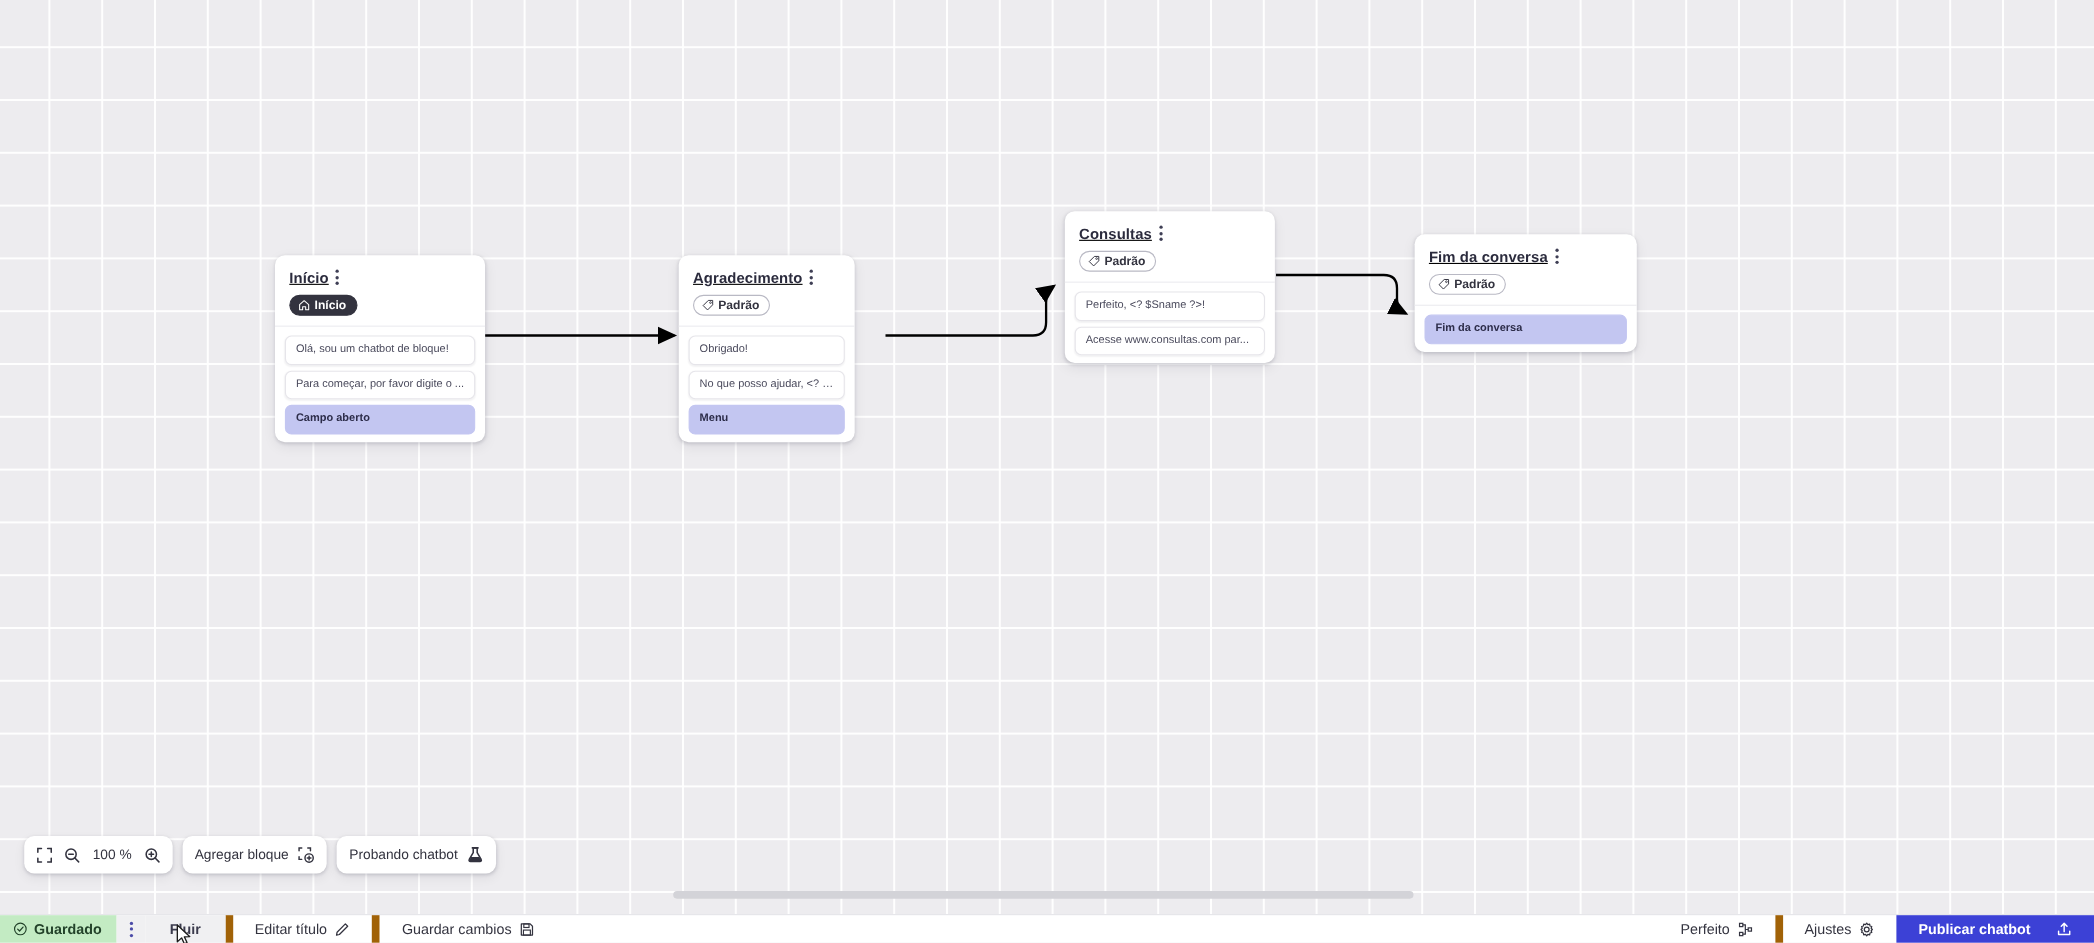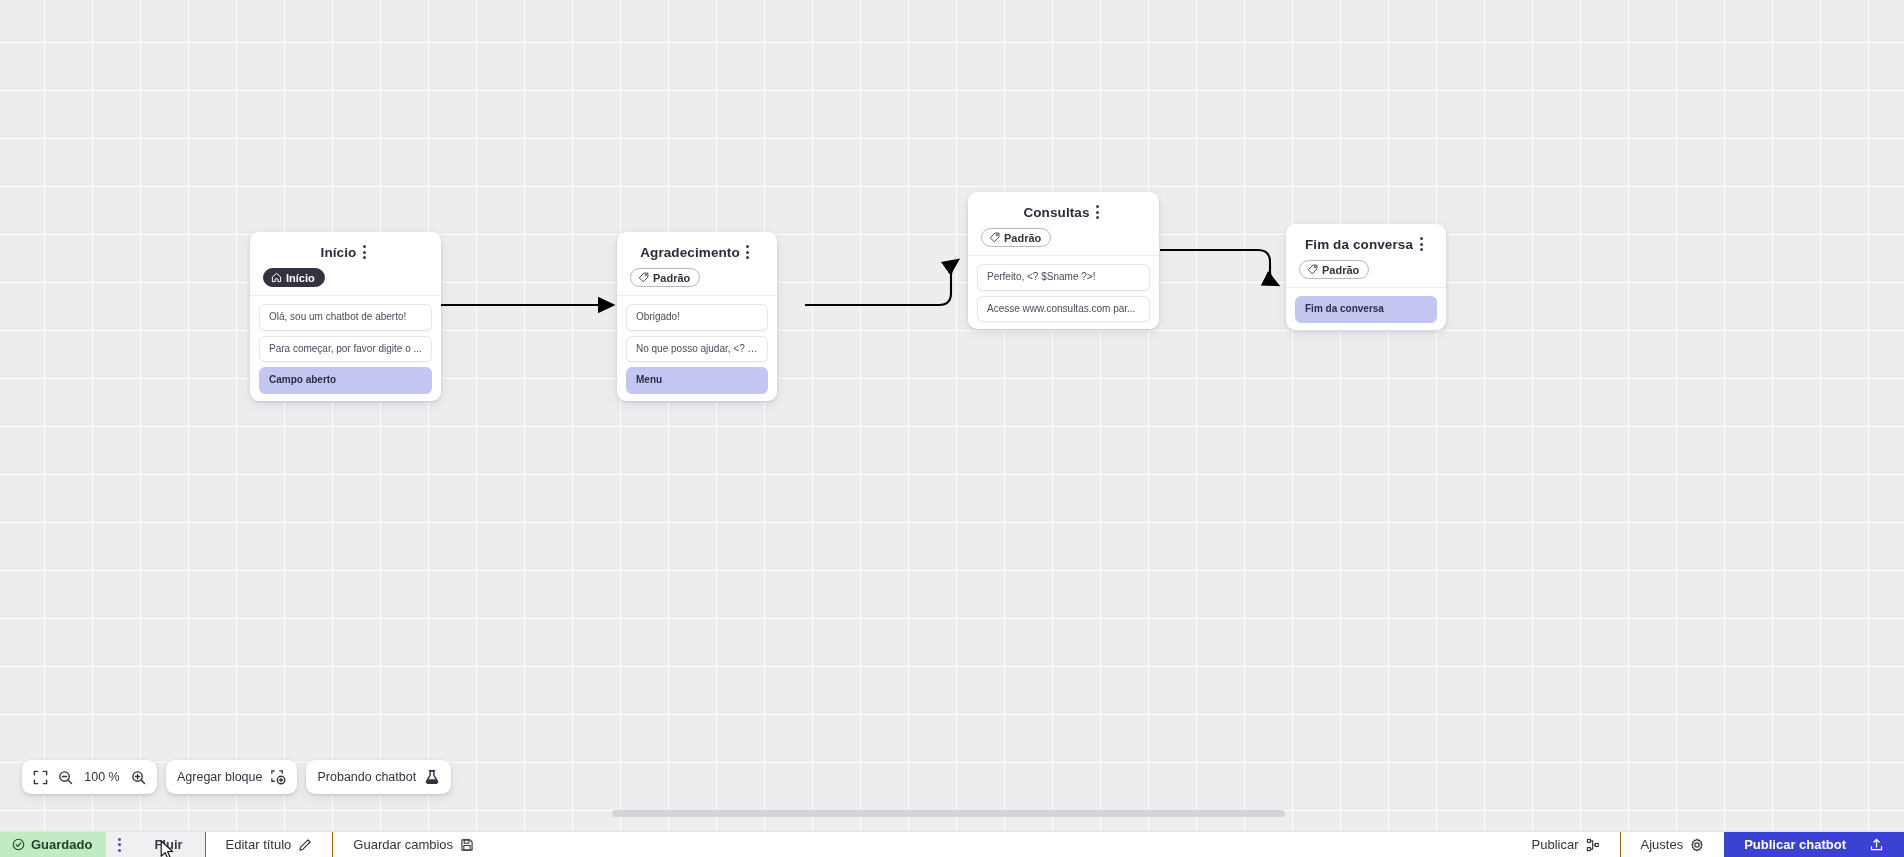--- a/index.html
+++ b/index.html
@@ -29,22 +29,23 @@
     position: absolute;
     background: #ffffff;
     border-radius: 9px;
     box-shadow: 0 1px 3px rgba(20,20,40,0.14), 0 4px 12px rgba(20,20,40,0.07);
     padding: 0 0 7px 0;
     z-index: 5;
   }
   .node-head {
     display: flex;
     align-items: flex-start;
-    justify-content: center;
-    padding: 12px 11px 0 13px;
+    justify-content: flex-start;
+    padding: 12px 26px 0 13px;
+    text-decoration: underline;
   }
   .node-title {
     font-size: 13.5px;
     font-weight: 700;
     color: #2b2b3d;
     letter-spacing: .1px;
     line-height: 1.15;
     padding-top: 1px;
   }
   .dots {
@@ -175,21 +176,21 @@
     color: #3b3b4d;
     font-weight: 700;
     cursor: pointer;
     position: relative;
   }
   .bb-item {
     display: flex; align-items: center; gap: 7px;
     padding: 0 20px;
     color: #33333f;
     cursor: pointer;
-    border-left: 1px solid #a16207;
+    border-left: 7px solid #a16207;
     white-space: nowrap;
   }
   .bb-item:first-child { border-left: none; }
   .bb-publish {
     display: flex; align-items: center; gap: 23px;
     background: #3c41d6;
     color: #ffffff;
     font-weight: 700;
     padding: 0 20px;
     cursor: pointer;
@@ -225,21 +226,21 @@
         </div>
     </div>
     <div class="tag dark">
       <svg width="11" height="11" viewBox="0 0 16 16">
         <path d="M8 2 L14 7.2 V14 H10 V10 H6 V14 H2 V7.2 Z" fill="none" stroke="#fff" stroke-width="1.4" stroke-linejoin="round"></path>
       </svg>
       <span>Início</span>
     </div>
     <div class="node-sep"></div>
     <div class="node-body">
-      <div class="msg">Olá, sou um chatbot de aberto!</div>
+      <div class="msg">Olá, sou um chatbot de bloque!</div>
       <div class="msg">Para começar, por favor digite o ...</div>
       <div class="msg highlight">Campo aberto</div>
     </div>
   </div>
 
   <div class="node" style="left:617px; top:232px; width:160px;">
     <div class="node-head">
       <div class="node-title">Agradecimento</div>
       <div class="dots">
           <i></i>
@@ -278,21 +279,21 @@
       </svg>
       <span>Padrão</span>
     </div>
     <div class="node-sep"></div>
     <div class="node-body">
       <div class="msg">Perfeito, &lt;? $Sname ?&gt;!</div>
       <div class="msg">Acesse www.consultas.com par...</div>
     </div>
   </div>
 
-  <div class="node" style="left:1286px; top:224px; width:160px;">
+  <div class="node" style="left:1286px; top:213px; width:202px;">
     <div class="node-head">
       <div class="node-title">Fim da conversa</div>
       <div class="dots">
           <i></i>
           <i></i>
           <i></i>
         </div>
     </div>
     <div class="tag outline">
       <svg width="11" height="11" viewBox="0 0 16 16">
@@ -404,21 +405,21 @@
           <rect x="4.4" y="8.6" width="7.2" height="5.2" fill="none" stroke="#33333f" stroke-width="1.2"></rect>
         </svg>
       </span>
     </div>
 
   </div>
 
   <div class="bb-right">
 
     <div class="bb-item">
-      <span>Publicar</span>
+      <span>Perfeito</span>
       <span>
         <svg width="14" height="14" viewBox="0 0 16 16" style="display:block">
           <rect x="1.6" y="1.6" width="3.4" height="3.4" fill="none" stroke="#33333f" stroke-width="1.25"></rect>
           <rect x="1.6" y="11" width="3.4" height="3.4" fill="none" stroke="#33333f" stroke-width="1.25"></rect>
           <rect x="10.6" y="6.3" width="3.4" height="3.4" fill="none" stroke="#33333f" stroke-width="1.25"></rect>
           <path d="M5 3.3 H7.6 V8 H10.6 M5 12.7 H7.6 V8" fill="none" stroke="#33333f" stroke-width="1.25"></path>
         </svg>
       </span>
     </div>
 

